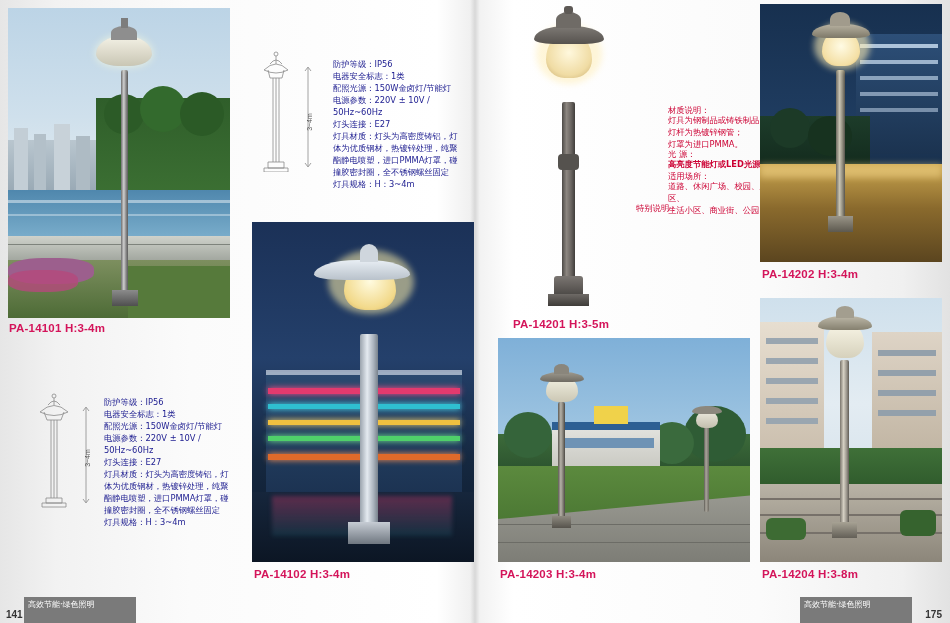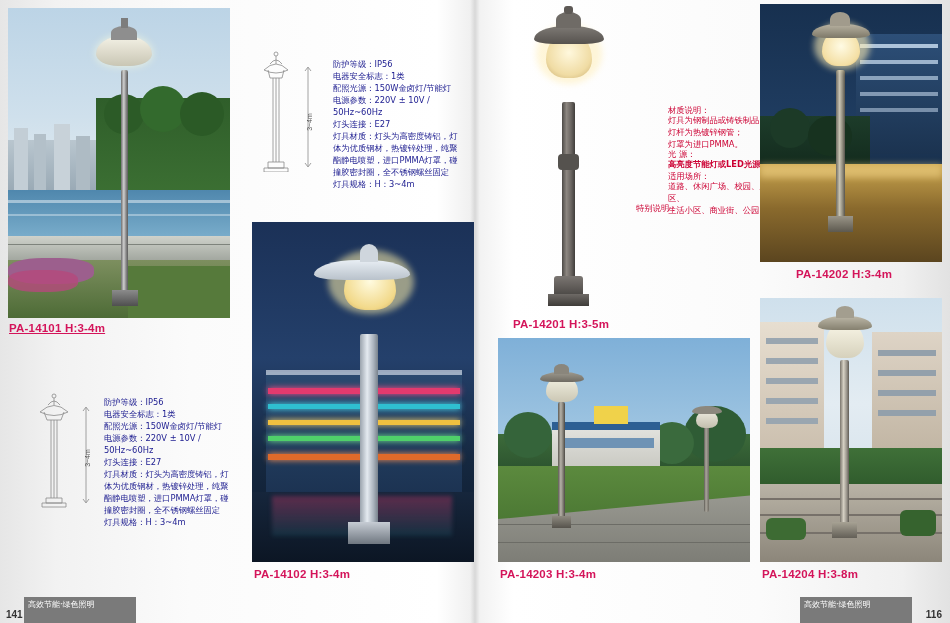--- a/index.html
+++ b/index.html
@@ -81,21 +81,21 @@
     <div class="obj" style="left:0;top:250px;width:86px;height:26px;background:#9c5f8d;border-radius:40%;"></div>
     <div class="obj" style="left:0;top:262px;width:70px;height:22px;background:#b5487c;border-radius:40%;opacity:.8;"></div>
     <div class="obj" style="left:120px;top:258px;width:102px;height:52px;background:#567a3b;"></div>
 
     <div class="lamp-pole" style="left:113px;top:62px;width:7px;height:230px;"></div>
     <div class="obj" style="left:104px;top:282px;width:26px;height:16px;background:linear-gradient(to bottom,#8b8b8b,#4f4f4f);"></div>
     <div class="lamp-head" style="left:88px;top:28px;width:56px;height:30px;background:linear-gradient(to bottom,#f4f2e6,#c9c6b4);box-shadow:0 0 8px rgba(255,255,220,.7);"></div>
     <div class="obj" style="left:103px;top:18px;width:26px;height:14px;background:#8e8e8e;border-radius:50% 50% 0 0;"></div>
     <div class="obj" style="left:113px;top:10px;width:7px;height:10px;background:#7d7d7d;"></div>
   </div>
-  <div class="cap" style="left:9px;top:322px;text-decoration:underline;">PA-14101  H:3-4m</div>
+  <div class="cap" style="left:9px;top:322px;">PA-14101  H:3-4m</div>
 
   <svg class="draw" style="left:250px;top:44px;" width="78" height="128" viewBox="0 0 78 128">
     <g stroke="#8a8a8a" fill="none" stroke-width="0.8">
       <path d="M14 26 q12 -12 24 0 q-12 6 -24 0 z"></path>
       <path d="M20 20 q6 -8 12 0"></path>
       <line x1="26" y1="12" x2="26" y2="20"></line>
       <circle cx="26" cy="10" r="2"></circle>
       <path d="M18 26 l2 8 h12 l2 -8"></path>
       <line x1="26" y1="34" x2="26" y2="118"></line>
       <line x1="23" y1="34" x2="23" y2="118"></line>
@@ -204,21 +204,21 @@
     <div class="obj" style="left:48px;top:112px;width:44px;height:40px;background:#17321f;border-radius:50%;"></div>
     <div class="obj" style="left:0;top:160px;width:182px;height:98px;background:linear-gradient(to bottom,#c9a44e,#8a6a2d 45%,#5b451f);"></div>
     <div class="obj" style="left:0;top:160px;width:182px;height:14px;background:rgba(255,226,150,.45);filter:blur(3px);"></div>
     <div class="lamp-pole" style="left:76px;top:66px;width:9px;height:152px;background:linear-gradient(to right,#6d6a60,#c9c4b4 40%,#8b8779 75%,#57544c);"></div>
     <div class="obj" style="left:68px;top:212px;width:25px;height:16px;background:linear-gradient(to bottom,#9a9588,#5d594f);"></div>
     <div class="glow" style="left:54px;top:18px;width:56px;height:48px;background:rgba(255,238,180,.6);"></div>
     <div class="lamp-head" style="left:62px;top:26px;width:38px;height:36px;background:radial-gradient(circle at 50% 45%,#fffbe4,#f4dfa4 70%,#c8a962);"></div>
     <div class="obj" style="left:52px;top:20px;width:58px;height:14px;background:linear-gradient(to bottom,#b9b3a2,#7d7868);border-radius:50% 50% 30% 30%/80% 80% 30% 30%;"></div>
     <div class="obj" style="left:70px;top:8px;width:20px;height:14px;background:#a19b8c;border-radius:50% 50% 0 0;"></div>
   </div>
-  <div class="cap" style="left:796px;top:268px;text-align:right;">PA-14202  H:3-4m</div>
+  <div class="cap" style="left:762px;top:268px;text-align:right;">PA-14202  H:3-4m</div>
 
   <div class="photo" style="left:498px;top:338px;width:252px;height:224px;background:#8fb8d8;">
     <div class="sky" style="background:linear-gradient(to bottom,#7fb0d8 0%,#a8cbe4 55%,#cfe2ee 75%,#cfe2ee 100%);"></div>
     <div class="obj" style="left:0;top:96px;width:252px;height:32px;background:linear-gradient(to bottom,#3c6b3a,#2e5630);"></div>
     <div class="obj" style="left:6px;top:74px;width:48px;height:46px;background:#35643a;border-radius:50%;"></div>
     <div class="obj" style="left:186px;top:68px;width:62px;height:56px;background:#2f5c35;border-radius:50%;"></div>
     <div class="obj" style="left:152px;top:84px;width:44px;height:42px;background:#3a6a3d;border-radius:50%;"></div>
 
     <div class="obj" style="left:54px;top:84px;width:108px;height:46px;background:linear-gradient(to bottom,#e6e6e2,#c9c9c2);"></div>
     <div class="obj" style="left:54px;top:84px;width:108px;height:8px;background:#2d5f93;"></div>
@@ -270,15 +270,15 @@
     <div class="lamp-head" style="left:66px;top:24px;width:38px;height:36px;background:linear-gradient(to bottom,#faf7e8,#d6d1bc);"></div>
     <div class="obj" style="left:58px;top:18px;width:54px;height:14px;background:linear-gradient(to bottom,#bdb8a8,#85806f);border-radius:50% 50% 30% 30%/80% 80% 30% 30%;"></div>
     <div class="obj" style="left:76px;top:8px;width:18px;height:12px;background:#a39e8f;border-radius:50% 50% 0 0;"></div>
   </div>
   <div class="cap" style="left:762px;top:568px;">PA-14204  H:3-8m</div>
 
   <div class="pgnum" style="left:6px;">141</div>
   <div class="footer-left cjk" style="left:24px;width:108px;padding-left:4px;">高效节能·绿色照明</div>
 
   <div class="footer-right cjk" style="right:38px;width:108px;padding-left:4px;">高效节能·绿色照明</div>
-  <div class="pgnum" style="right:8px;">116</div>
+  <div class="pgnum" style="right:8px;">175</div>
 
 </div>
 
 </body></html>

